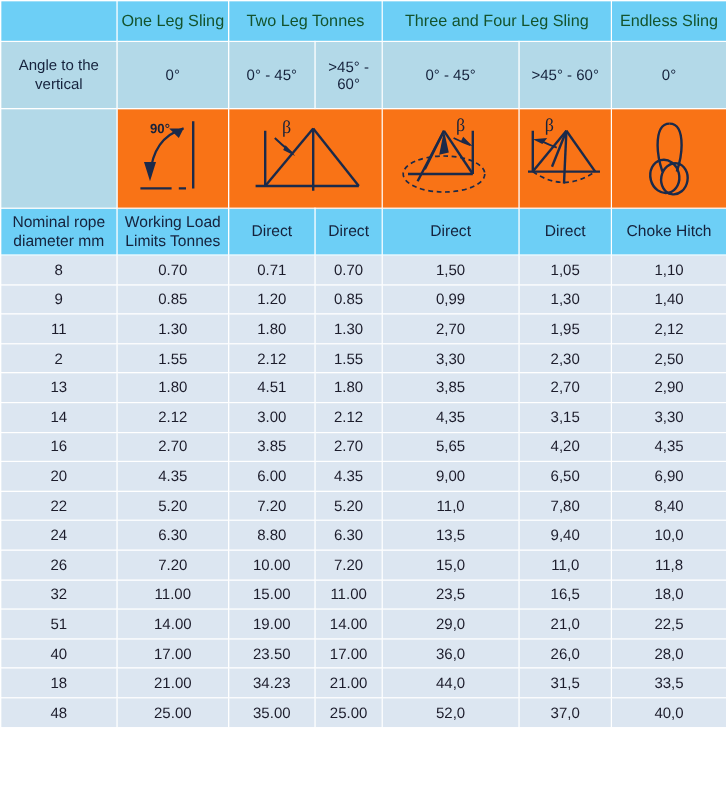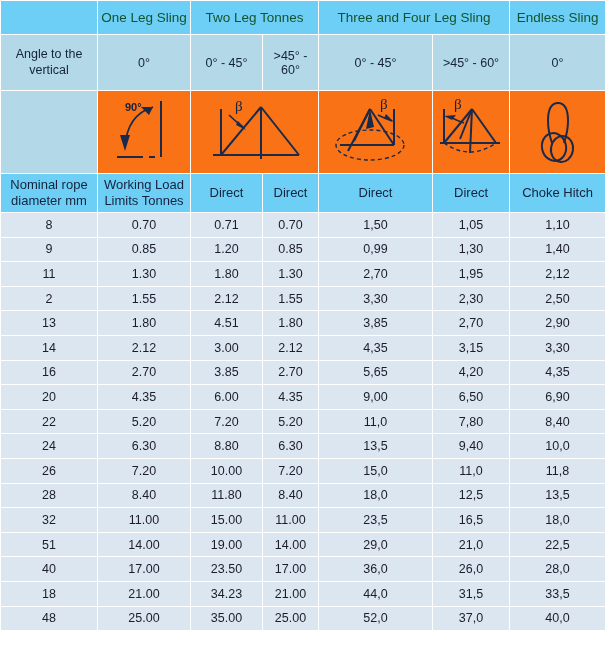--- a/index.html
+++ b/index.html
@@ -309,29 +309,20 @@
     <tr class="data">
         <td>26</td>
         <td>7.20</td>
         <td>10.00</td>
         <td>7.20</td>
         <td>15,0</td>
         <td>11,0</td>
         <td>11,8</td>
       </tr>
     <tr class="data">
-        <td>28</td>
-        <td>8.40</td>
-        <td>11.80</td>
-        <td>8.40</td>
-        <td>18,0</td>
-        <td>12,5</td>
-        <td>13,5</td>
-      </tr>
-    <tr class="data">
         <td>32</td>
         <td>11.00</td>
         <td>15.00</td>
         <td>11.00</td>
         <td>23,5</td>
         <td>16,5</td>
         <td>18,0</td>
       </tr>
     <tr class="data">
         <td>51</td>

